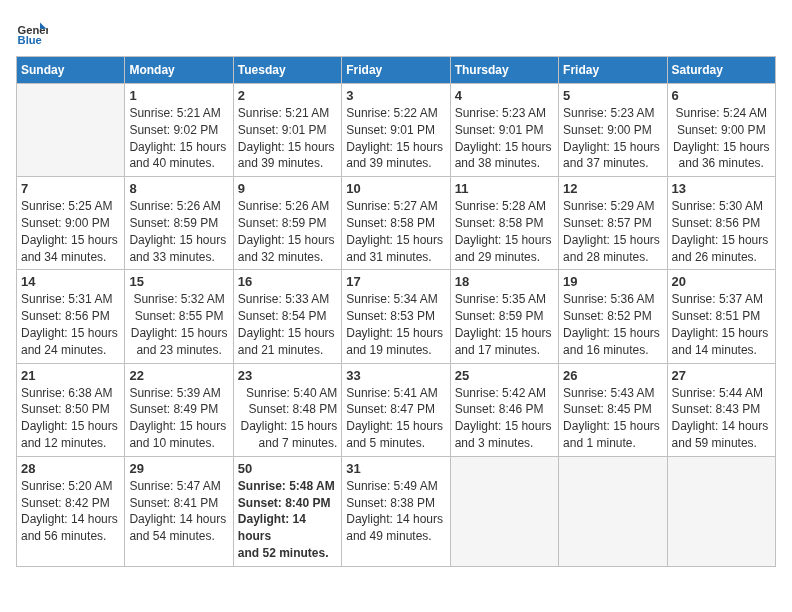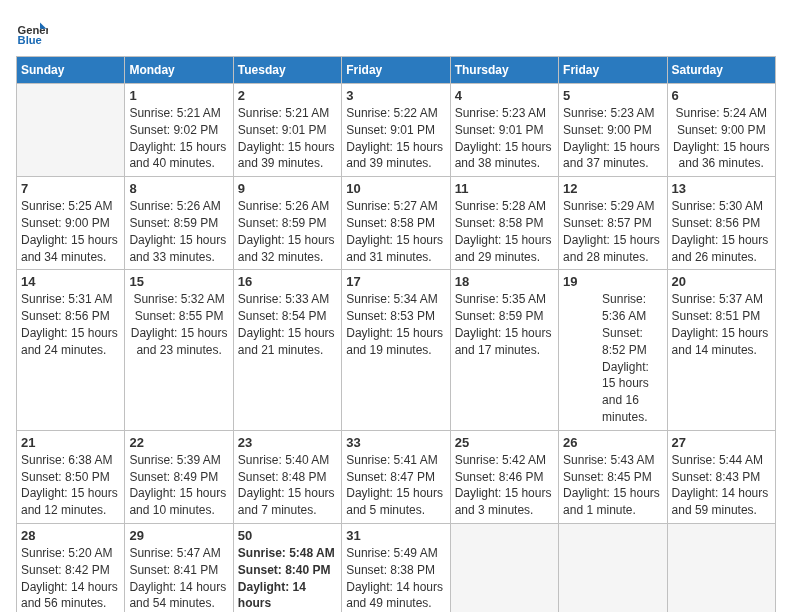--- a/index.html
+++ b/index.html
@@ -235,21 +235,21 @@
         </td>
         <td>
           <div class="day-number">18</div>
           <div class="day-info" style="white-space: pre-line;">Sunrise: 5:35 AM
 Sunset: 8:59 PM
 Daylight: 15 hours
 and 17 minutes.</div>
         </td>
         <td>
           <div class="day-number">19</div>
-          <div class="day-info" style="white-space: pre-line; margin-left: 39px;">Sunrise: 5:36 AM
+          <div class="day-info" style="white-space: pre-line;">Sunrise: 5:36 AM
 Sunset: 8:52 PM
 Daylight: 15 hours
 and 16 minutes.</div>
         </td>
         <td>
           <div class="day-number">20</div>
           <div class="day-info" style="white-space: pre-line;">Sunrise: 5:37 AM
 Sunset: 8:51 PM
 Daylight: 15 hours
 and 14 minutes.</div>
@@ -265,21 +265,21 @@
         </td>
         <td>
           <div class="day-number">22</div>
           <div class="day-info" style="white-space: pre-line;">Sunrise: 5:39 AM
 Sunset: 8:49 PM
 Daylight: 15 hours
 and 10 minutes.</div>
         </td>
         <td>
           <div class="day-number">23</div>
-          <div class="day-info" style="white-space: pre-line;">Sunrise: 5:40 AM
+          <div class="day-info" style="white-space: pre-line; text-align: right;">Sunrise: 5:40 AM
 Sunset: 8:48 PM
 Daylight: 15 hours
 and 7 minutes.</div>
         </td>
         <td>
           <div class="day-number">33</div>
           <div class="day-info" style="white-space: pre-line;">Sunrise: 5:41 AM
 Sunset: 8:47 PM
 Daylight: 15 hours
 and 5 minutes.</div>

